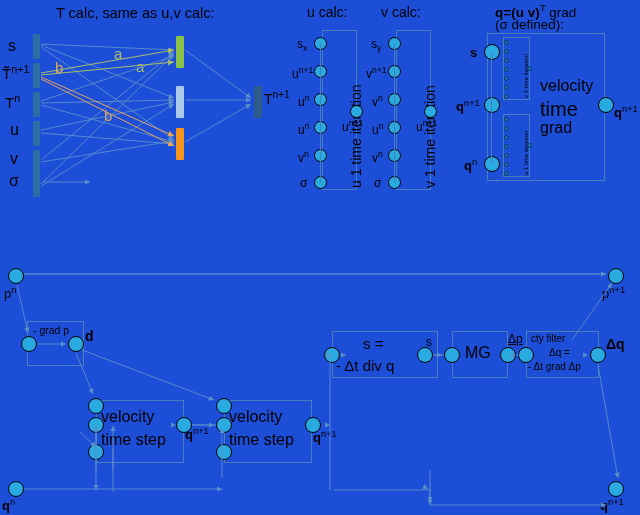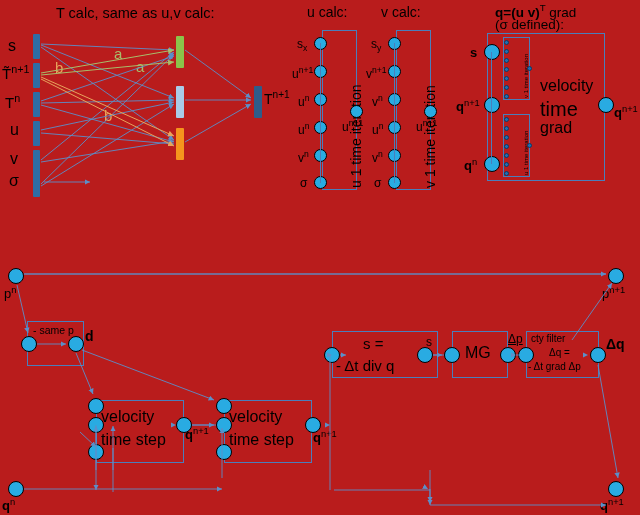--- a/index.html
+++ b/index.html
@@ -1,17 +1,17 @@
 <!DOCTYPE html>
 <html><head>
 <meta charset="utf-8">
 <style>
   html,body{margin:0;padding:0;background:#ffffff;}
   body{font-family:"Liberation Sans",sans-serif;}
-  #root{position:relative;width:640px;height:515px;background:#b91c1c;overflow:hidden;}
+  #root{position:relative;width:640px;height:515px;background:#1d4ed8;overflow:hidden;}
   .lbl{position:absolute;color:#000;white-space:nowrap;line-height:1;}
   .bar{position:absolute;border-radius:1px;}
   .box{position:absolute;border:1.5px solid #4a7ebb;background:transparent;box-sizing:border-box;}
   .node{position:absolute;border-radius:50%;background:#29ABE2;border:1.6px solid #000;box-sizing:border-box;}
   .nodeSm{position:absolute;border-radius:50%;background:#1f6fb5;border:1px solid #0c3a63;box-sizing:border-box;}
   .vtext{position:absolute;transform-origin:0 0;transform:rotate(-90deg);white-space:nowrap;color:#000;}
   svg.ov{position:absolute;left:0;top:0;width:640px;height:515px;overflow:visible;}
   .sup{font-size:0.72em;vertical-align:super;}
   .sub{font-size:0.72em;vertical-align:sub;}
   .bold{font-weight:bold;}
@@ -177,21 +177,21 @@
     <span>q</span><span class="sup" style="font-weight:normal;">n+1</span>
   </div>
   <div class="lbl bold" style="left:464px;top:158px;font-size:13px;">
     <span>q</span><span class="sup" style="font-weight:normal;">n</span>
   </div>
   <div class="lbl bold" style="left:614px;top:105px;font-size:13px;">
     <span>q</span><span class="sup" style="font-weight:normal;">n+1</span>
   </div>
 
   <div class="box" style="left:27px;top:321px;width:57px;height:45px;"></div>
-  <div class="lbl" style="left:33px;top:325px;font-size:10.5px;">- same p</div>
+  <div class="lbl" style="left:33px;top:325px;font-size:10.5px;">- grad p</div>
 
   <div class="box" style="left:96px;top:400px;width:88px;height:63px;"></div>
   <div class="lbl" style="left:101px;top:409px;font-size:16px;">velocity</div>
   <div class="lbl" style="left:101px;top:432px;font-size:16px;">time step</div>
 
   <div class="box" style="left:224px;top:400px;width:88px;height:63px;"></div>
   <div class="lbl" style="left:229px;top:409px;font-size:16px;">velocity</div>
   <div class="lbl" style="left:229px;top:432px;font-size:16px;">time step</div>
 
   <div class="box" style="left:332px;top:331px;width:106px;height:47px;"></div>

